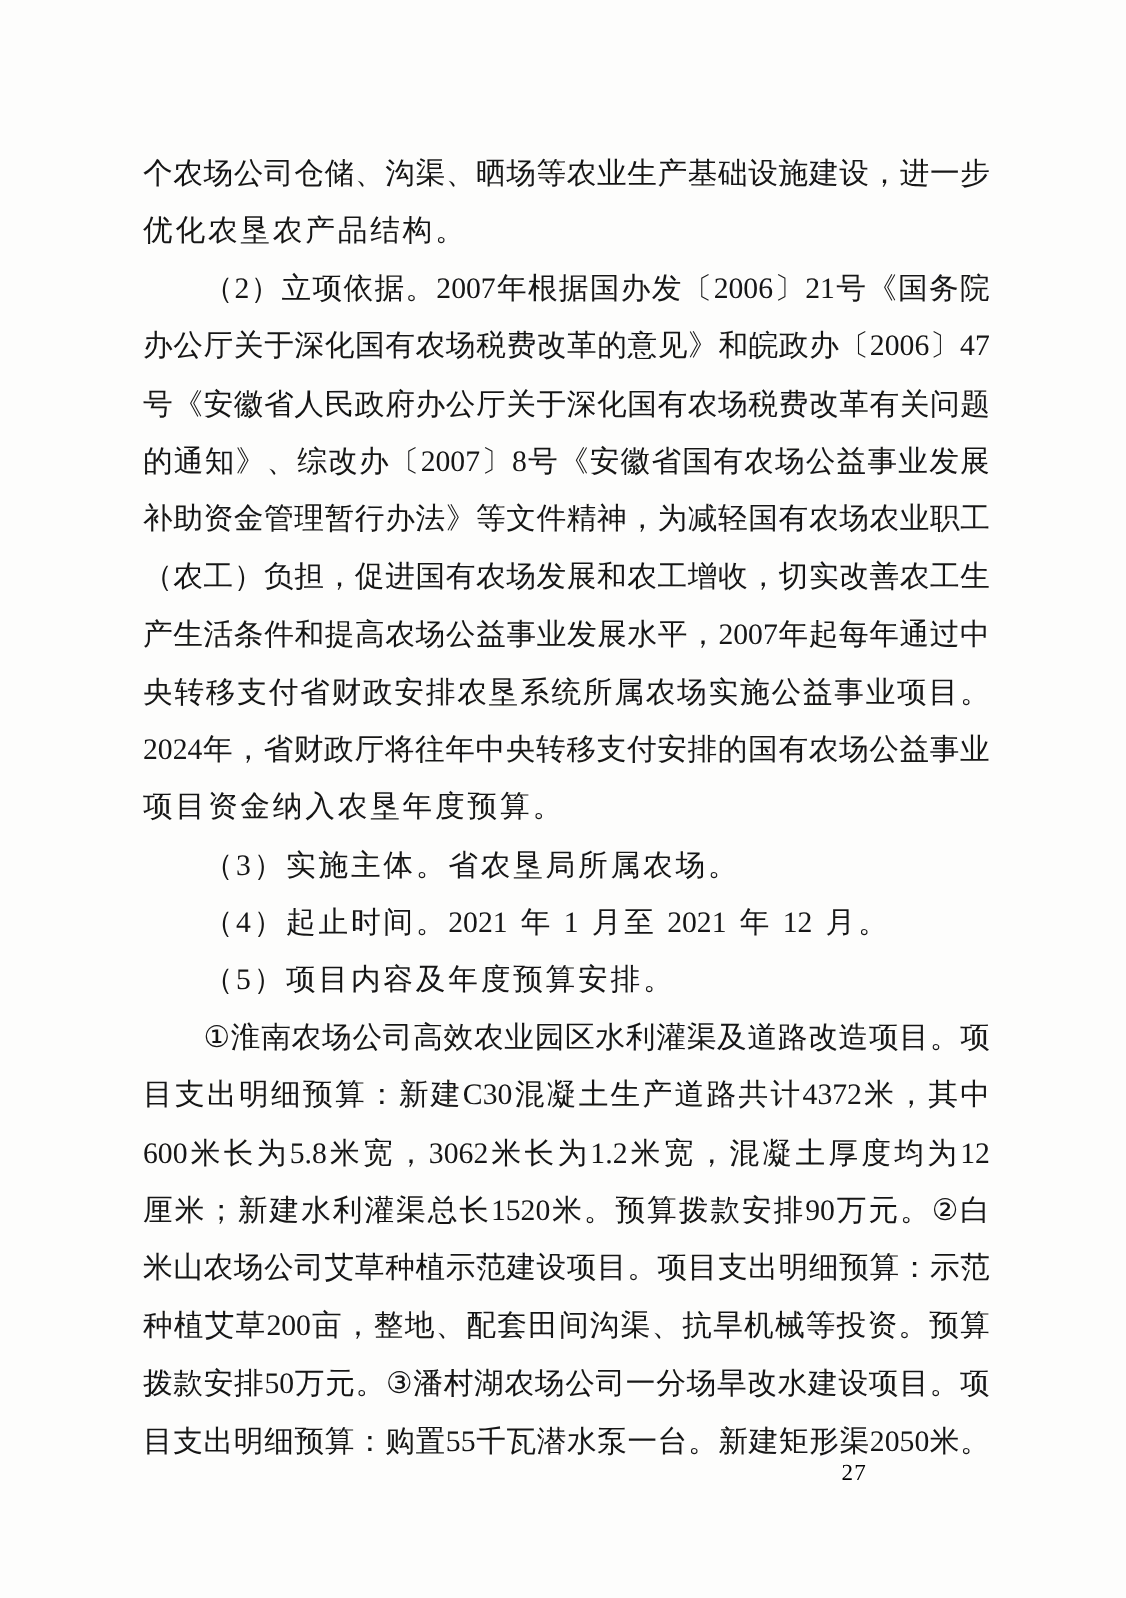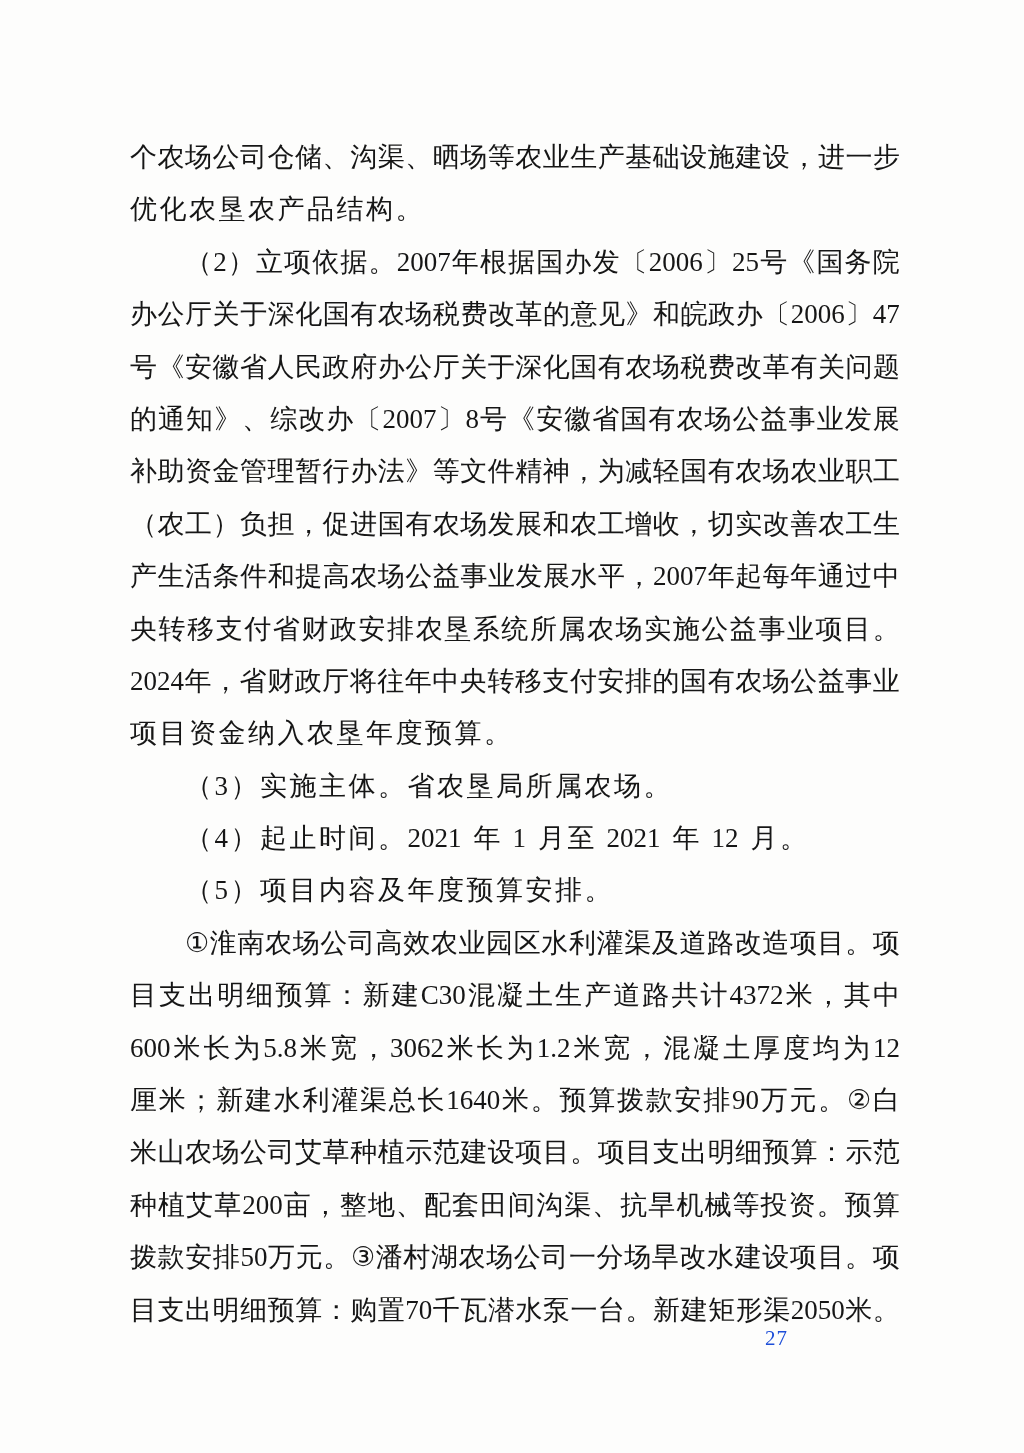--- a/index.html
+++ b/index.html
@@ -37,21 +37,21 @@
   
   .line.plain { justify-content: flex-start; gap: 2.5px; }
   .line.indent { padding-left: 55px; }
   .sp { width: 7px; }
   .page-number {
     position: absolute;
     left: 765px;
     top: 1326px;
     font-size: 21px;
     letter-spacing: 1px;
-    color: #1d4ed8;
+    color: #000000;
     font-family: "Liberation Serif", "DejaVu Serif", serif;
   }
 </style>
 </head>
 <body>
 
 <div class="page">
   <div class="content">
       <div class="line justify">
         <span>个</span>
@@ -107,21 +107,21 @@
         <span>2007</span>
         <span>年</span>
         <span>根</span>
         <span>据</span>
         <span>国</span>
         <span>办</span>
         <span>发</span>
         <span>〔</span>
         <span>2006</span>
         <span>〕</span>
-        <span>25</span>
+        <span>21</span>
         <span>号</span>
         <span>《</span>
         <span>国</span>
         <span>务</span>
         <span>院</span>
       </div>
       <div class="line justify">
         <span>办</span>
         <span>公</span>
         <span>厅</span>
@@ -520,21 +520,21 @@
         <span>米</span>
         <span>；</span>
         <span>新</span>
         <span>建</span>
         <span>水</span>
         <span>利</span>
         <span>灌</span>
         <span>渠</span>
         <span>总</span>
         <span>长</span>
-        <span>1640</span>
+        <span>1520</span>
         <span>米</span>
         <span>。</span>
         <span>预</span>
         <span>算</span>
         <span>拨</span>
         <span>款</span>
         <span>安</span>
         <span>排</span>
         <span>90</span>
         <span>万</span>
@@ -636,21 +636,21 @@
         <span>目</span>
         <span>支</span>
         <span>出</span>
         <span>明</span>
         <span>细</span>
         <span>预</span>
         <span>算</span>
         <span>：</span>
         <span>购</span>
         <span>置</span>
-        <span>70</span>
+        <span>55</span>
         <span>千</span>
         <span>瓦</span>
         <span>潜</span>
         <span>水</span>
         <span>泵</span>
         <span>一</span>
         <span>台</span>
         <span>。</span>
         <span>新</span>
         <span>建</span>

